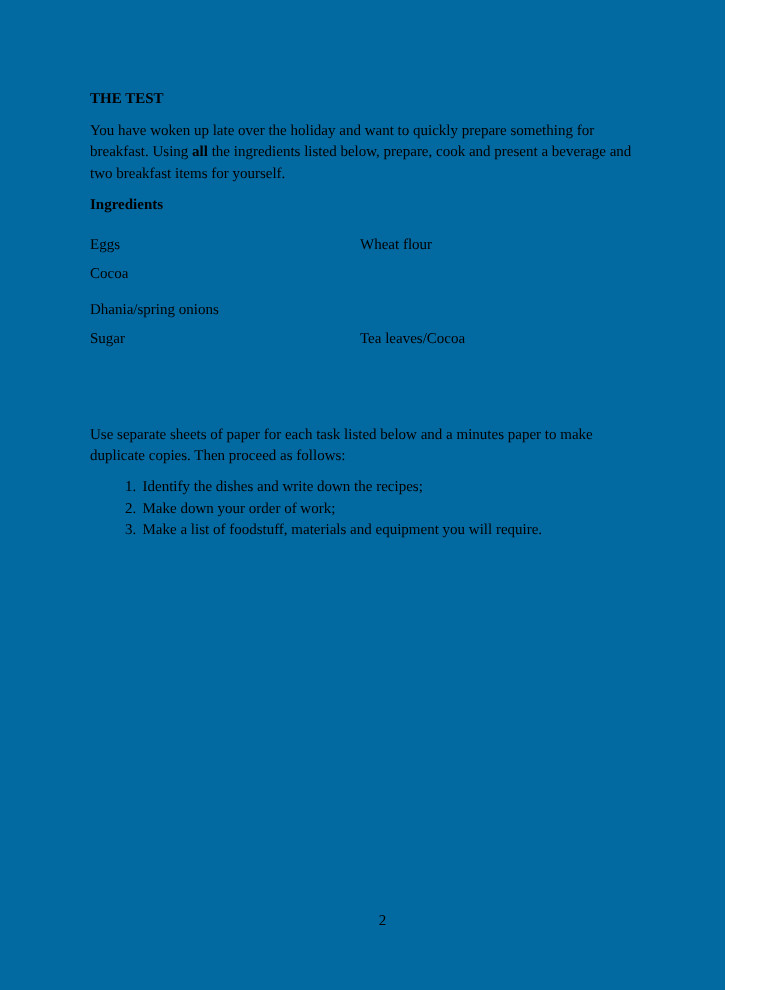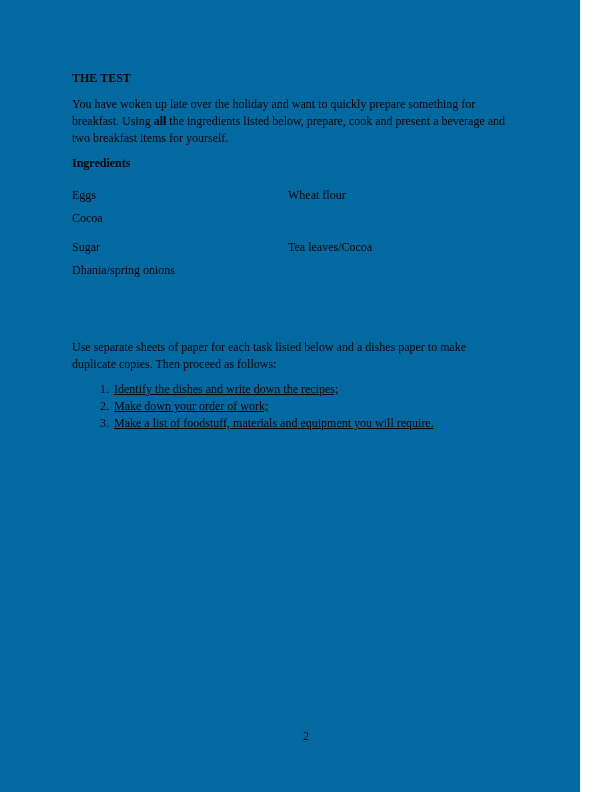--- a/index.html
+++ b/index.html
@@ -49,21 +49,20 @@
       margin-top: 60px;
     }
     .steps {
       margin: 4px 0 0 0;
       padding-left: 40px;
       list-style-type: decimal;
     }
     .steps li {
       margin: 0;
       padding-left: 2px;
-      text-decoration: underline;
     }
     .page-number {
       position: absolute;
       top: 728px;
       left: 0;
       width: 612px;
       text-align: center;
       font-size: 12px;
     }
   </style>
@@ -82,31 +81,31 @@
     <div class="ing-row">
       <span class="ing-left">Eggs</span>
       <span class="ing-right">Wheat flour</span>
     </div>
     <div class="ing-row">
       <span class="ing-left">Cocoa</span>
     </div>
     <div class="ing-row">
     </div>
     <div class="ing-row">
+      <span class="ing-left">Dhania/spring onions</span>
+    </div>
+    <div class="ing-row">
       <span class="ing-left">Sugar</span>
       <span class="ing-right">Tea leaves/Cocoa</span>
-    </div>
-    <div class="ing-row">
-      <span class="ing-left">Dhania/spring onions</span>
     </div>
   </div>
 
   <div class="planning">
 
-    <p class="para">Use separate sheets of paper for each task listed below and a dishes paper to make duplicate copies. Then proceed as follows:</p>
+    <p class="para">Use separate sheets of paper for each task listed below and a minutes paper to make duplicate copies. Then proceed as follows:</p>
 
     <ol class="steps">
       <li>Identify the dishes and write down the recipes;</li>
       <li>Make down your order of work;</li>
       <li>Make a list of foodstuff, materials and equipment you will require.</li>
     </ol>
   </div>
 
   <div class="page-number">2</div>
 

